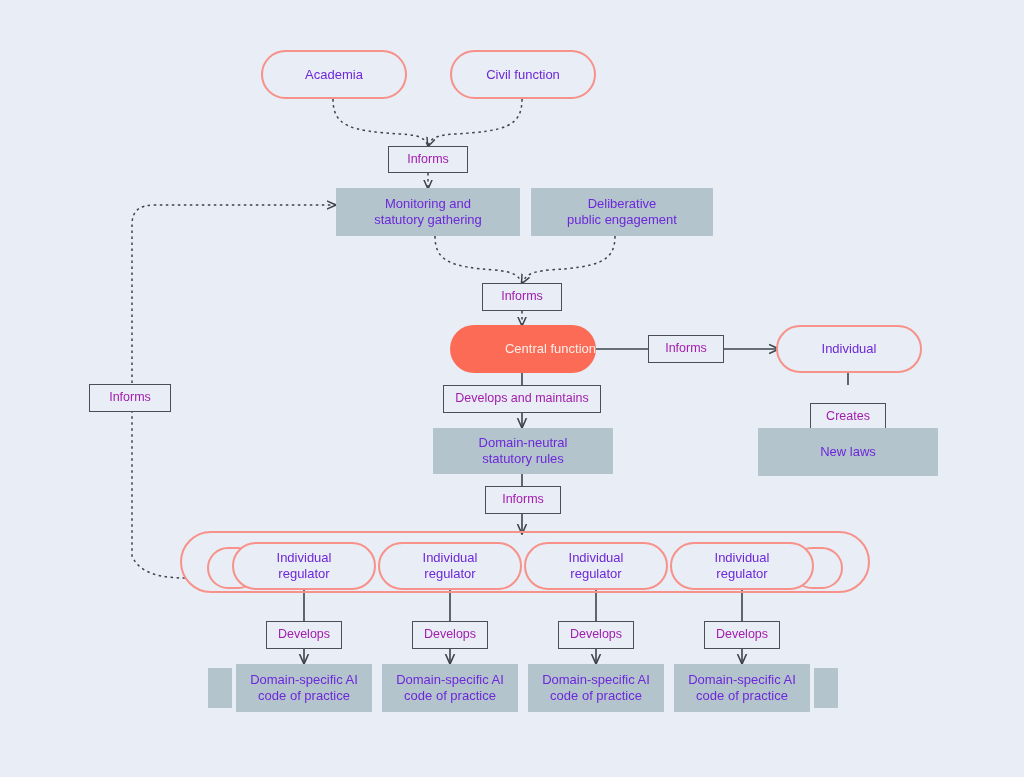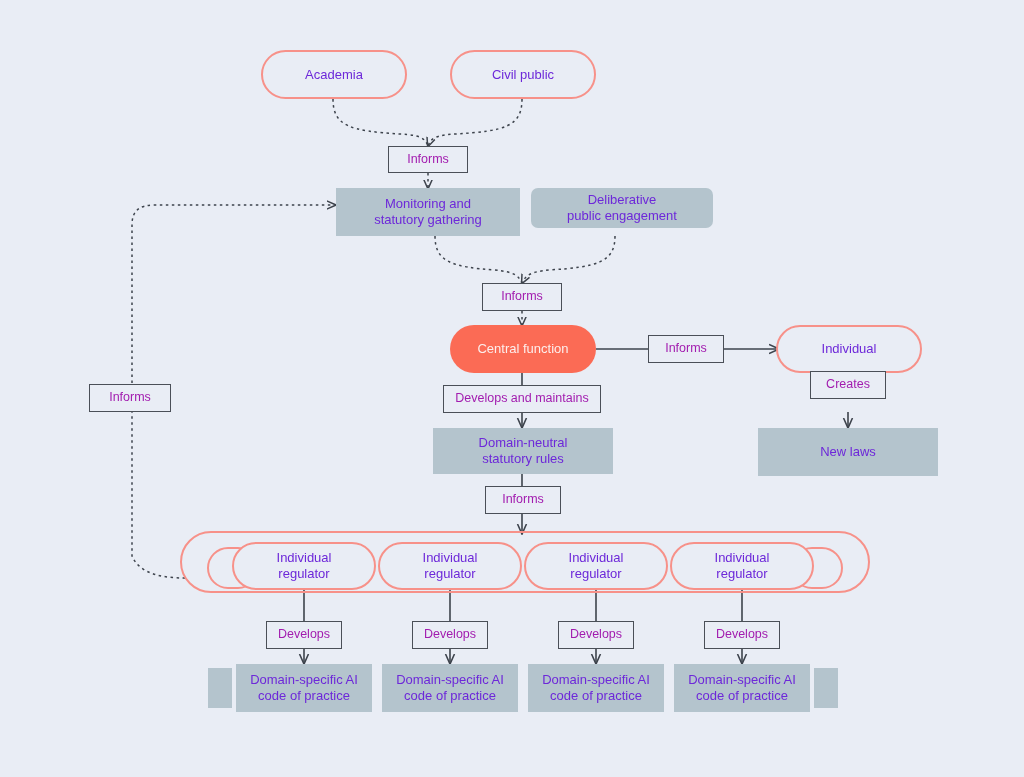--- a/index.html
+++ b/index.html
@@ -40,20 +40,21 @@
     background: #e9edf5;
     font-size: 13px;
   }
   
   .pill-solid {
     border-radius: 999px;
     background: #fb6b55;
     color: #fdeeec;
     font-size: 13px;
     border: none;
+    justify-content: flex-end;
   }
   
   .box-grey {
     background: #b4c4cd;
     font-size: 13px;
     border: none;
   }
   
   .label {
     border: 1.6px solid #4a4f57;
@@ -132,33 +133,33 @@
       <path d="M 185 578 C 165 578, 140 575, 132 556 L 132 412" stroke-width="1.5" stroke-dasharray="2.5 3.5"></path>
       <path d="M 132 383 L 132 225 C 132 210, 140 205, 155 205 L 335 205" stroke-width="1.5" stroke-dasharray="2.5 3.5" marker-end="url(#arrow-dot)"></path>
     </g>
   </svg>
 
   <div class="node pill" style="left:261px; top:50px; width:146px; height:49px;">
     <span>Academia</span>
   </div>
 
   <div class="node pill" style="left:450px; top:50px; width:146px; height:49px;">
-    <span>Civil public</span>
+    <span>Civil function</span>
   </div>
 
   <div class="node label" style="left:388px; top:146px; width:80px; height:27px;">
     <span>Informs</span>
   </div>
 
   <div class="node box-grey" style="left:336px; top:188px; width:184px; height:48px;">
     <span>Monitoring and
 statutory gathering</span>
   </div>
 
-  <div class="node box-grey" style="left:531px; top:188px; width:182px; height:40px;border-radius:7px;">
+  <div class="node box-grey" style="left:531px; top:188px; width:182px; height:48px;">
     <span>Deliberative
 public engagement</span>
   </div>
 
   <div class="node label" style="left:482px; top:283px; width:80px; height:28px;">
     <span>Informs</span>
   </div>
 
   <div class="node pill-solid" style="left:450px; top:325px; width:146px; height:48px;">
     <span>Central function</span>
@@ -169,21 +170,21 @@
   </div>
 
   <div class="node pill" style="left:776px; top:325px; width:146px; height:48px;">
     <span>Individual</span>
   </div>
 
   <div class="node label" style="left:443px; top:385px; width:158px; height:28px;">
     <span>Develops and maintains</span>
   </div>
 
-  <div class="node label" style="left:810px; top:371px; width:76px; height:28px;">
+  <div class="node label" style="left:810px; top:403px; width:76px; height:28px;">
     <span>Creates</span>
   </div>
 
   <div class="node box-grey" style="left:433px; top:428px; width:180px; height:46px;">
     <span>Domain-neutral
 statutory rules</span>
   </div>
 
   <div class="node box-grey" style="left:758px; top:428px; width:180px; height:48px;">
     <span>New laws</span>

